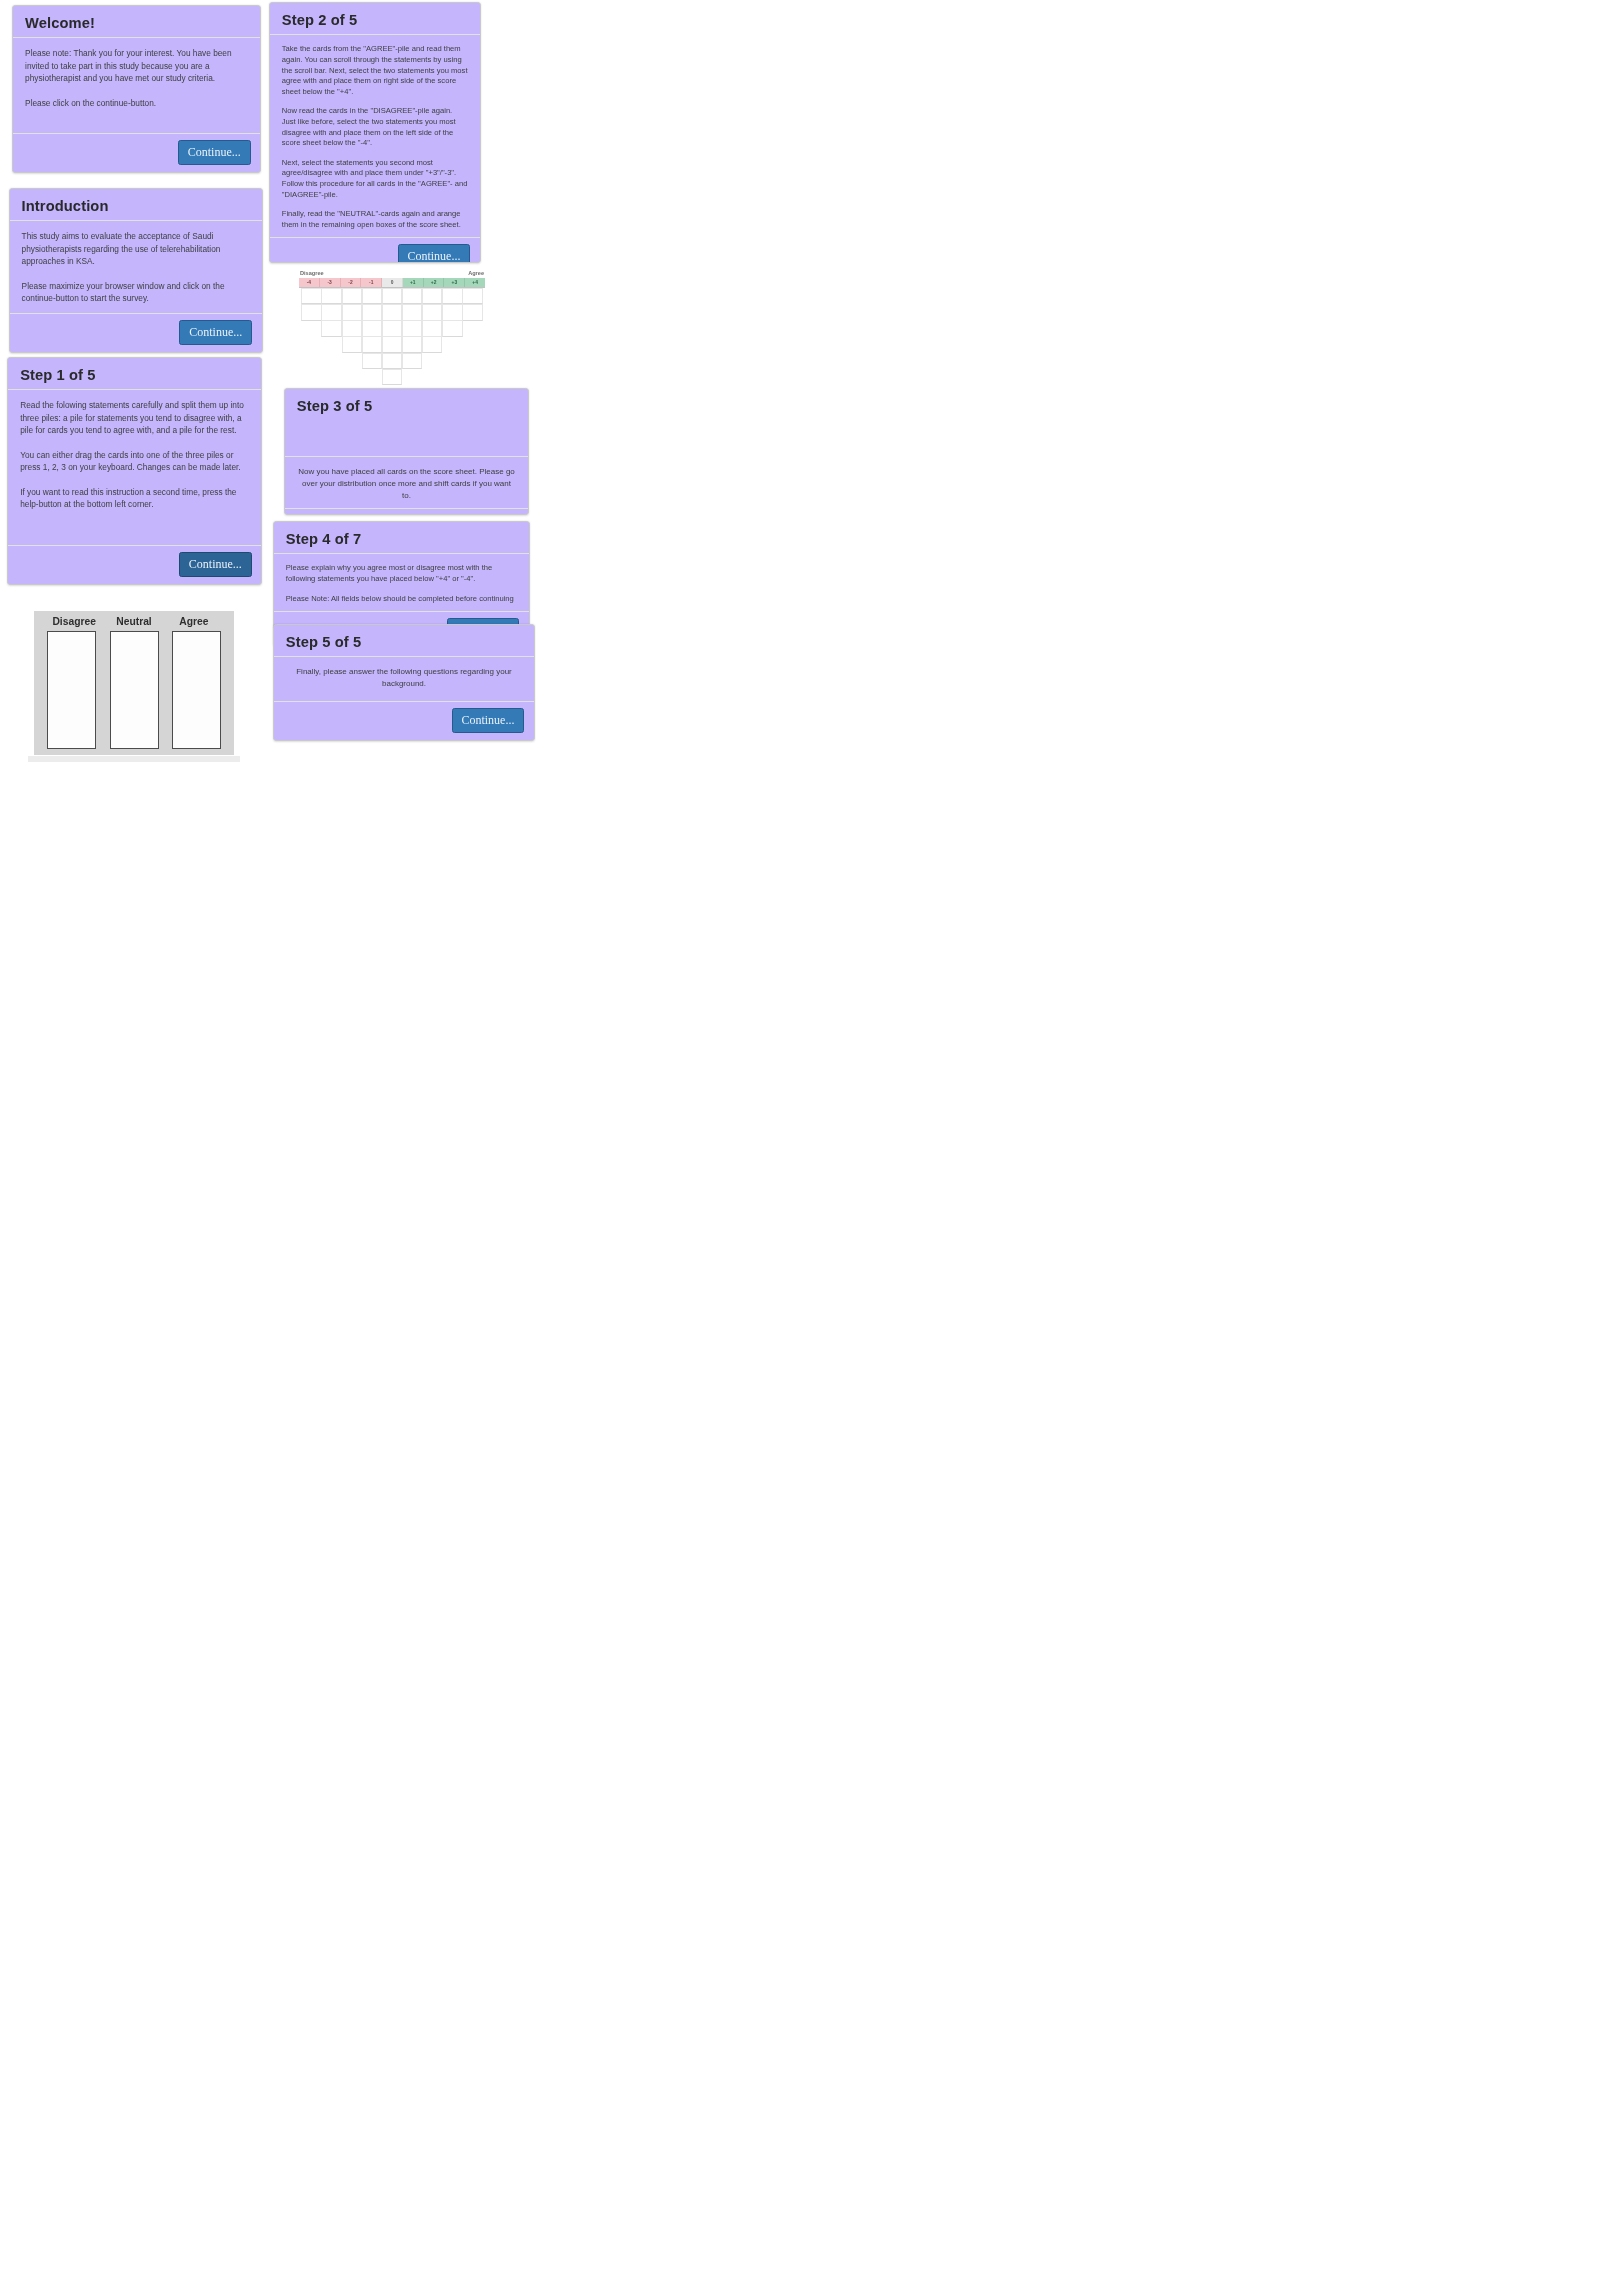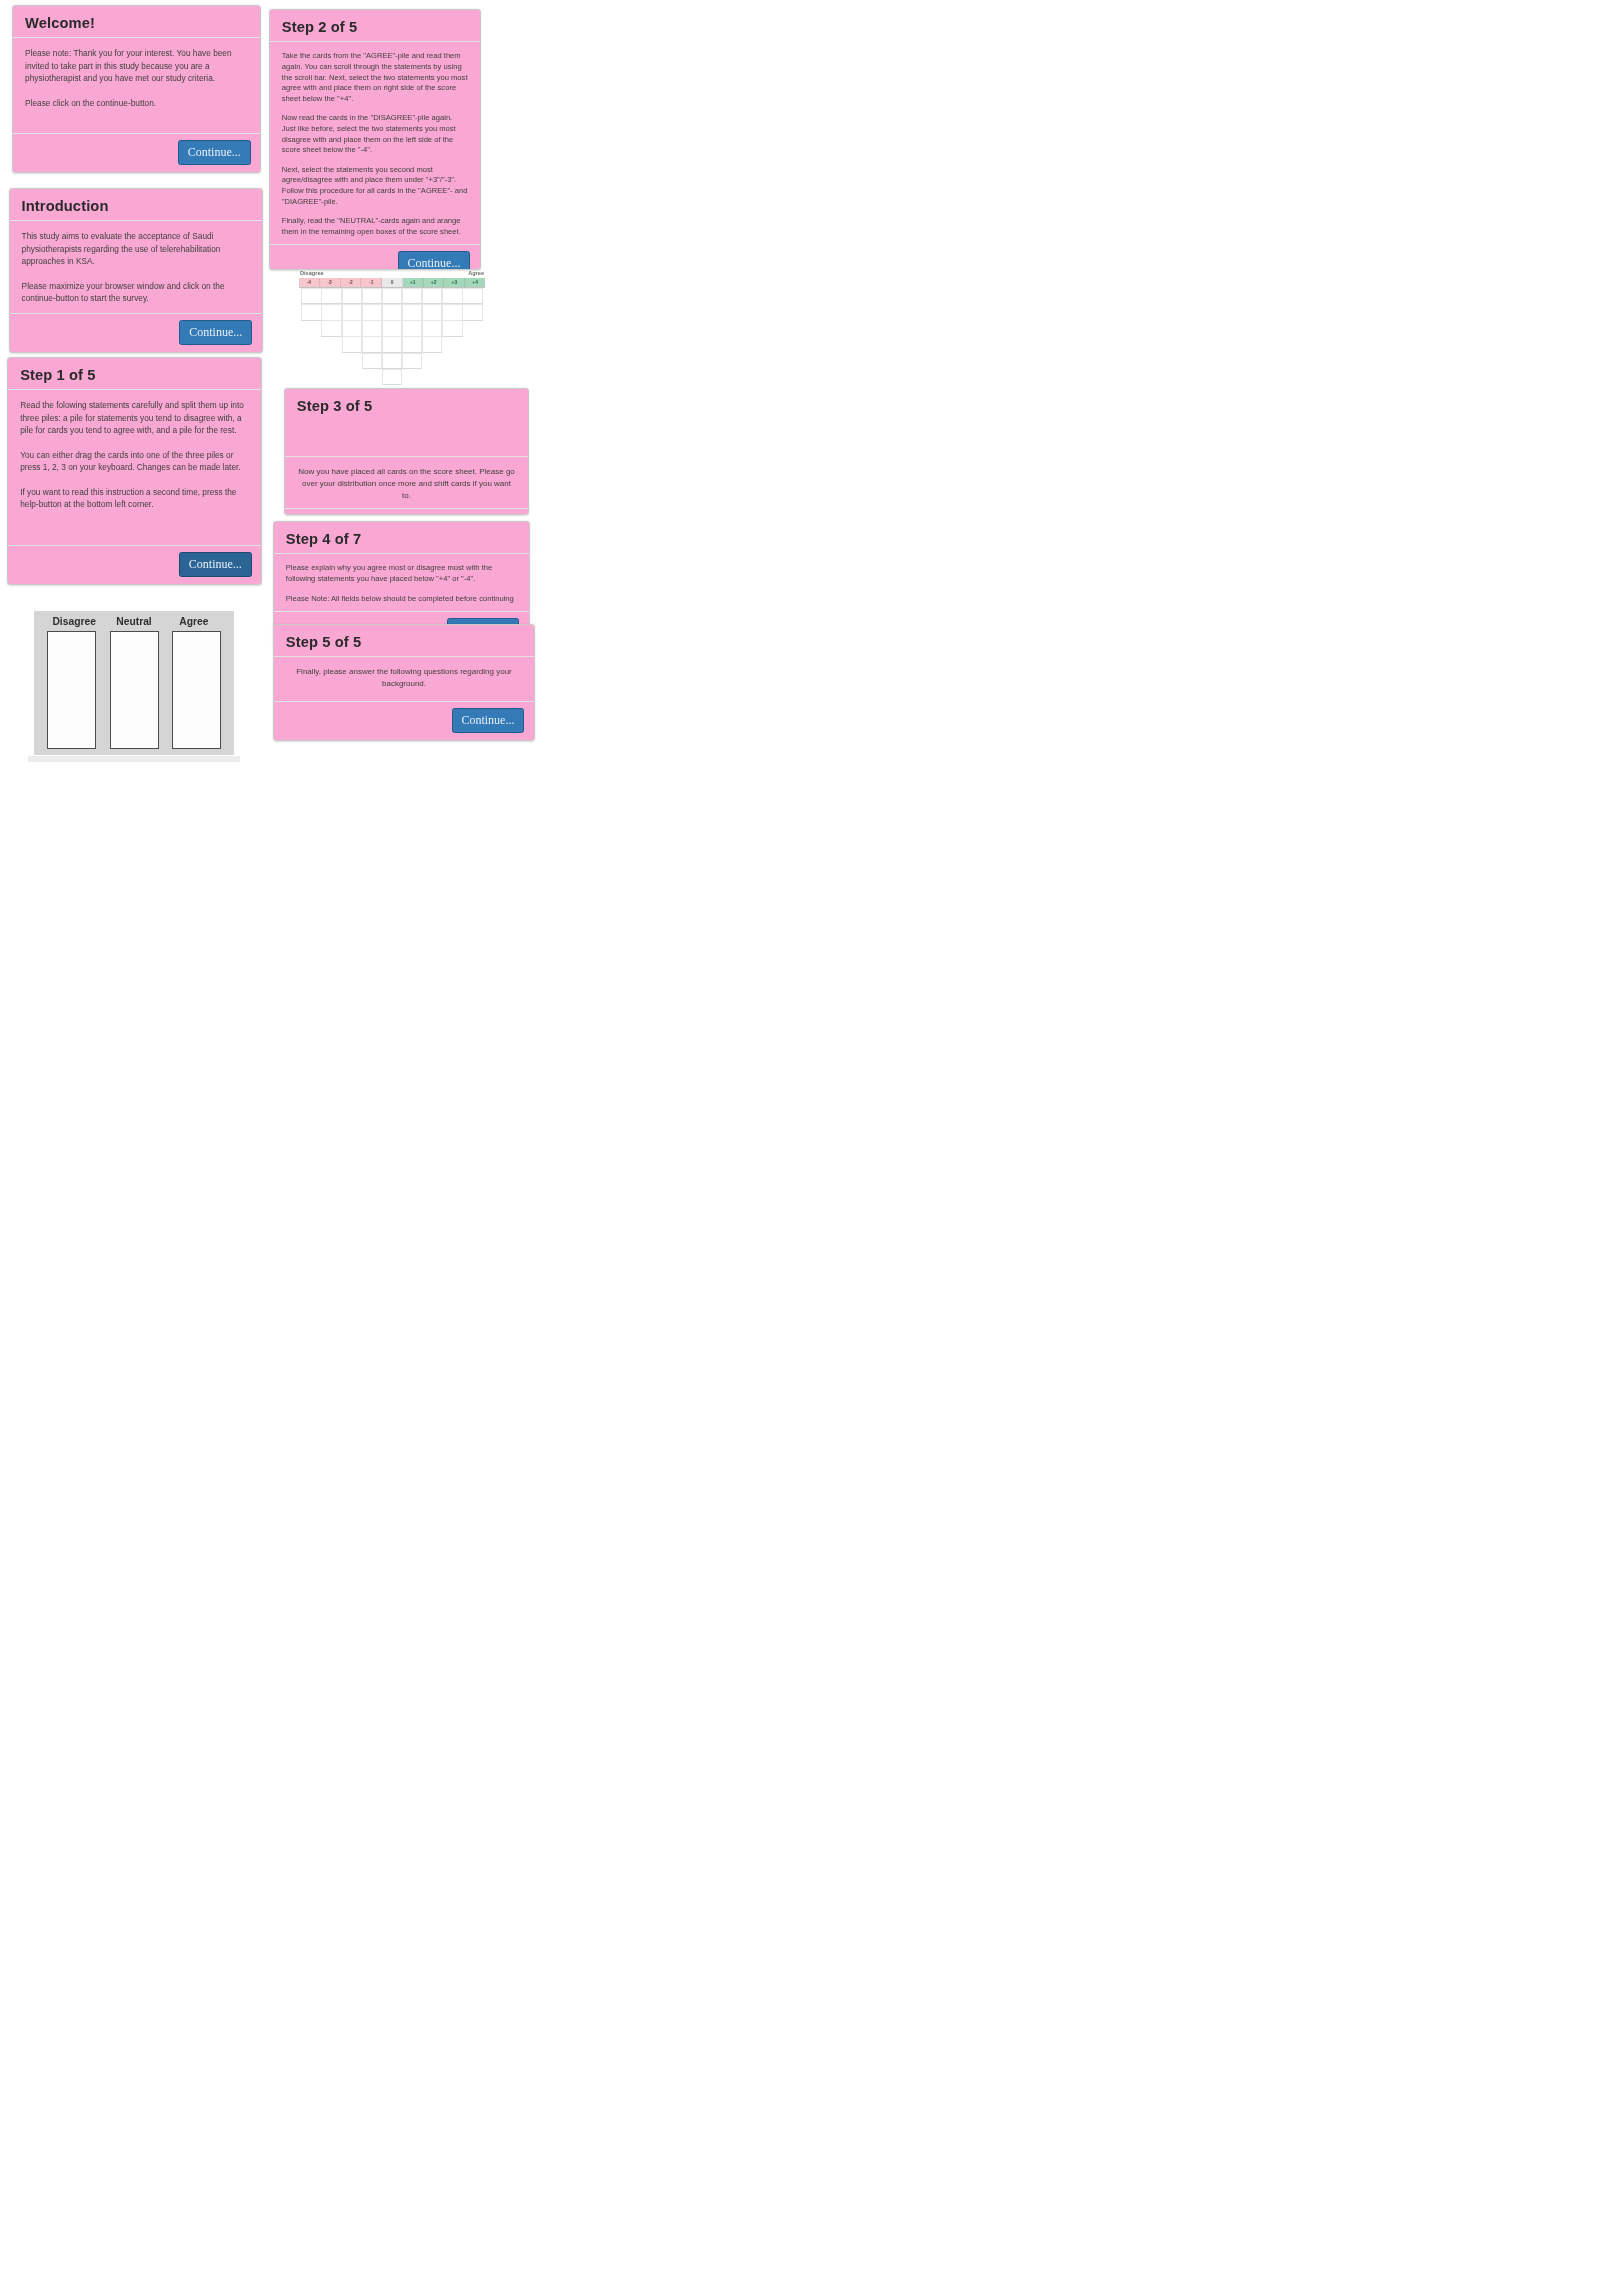--- a/index.html
+++ b/index.html
@@ -8,21 +8,21 @@
     width: 536px; height: 765px;
     font-family: "Liberation Sans", sans-serif;
     color: #3d3d3d;
     position: relative;
   }
   .stage { position: absolute; inset: 0; }
 
   
   .card {
     position: absolute;
-    background: #f9a8d4;
+    background: #c4b5fd;
     border: 0.5px solid #c9c9c9;
     border-radius: 3.4px;
     box-shadow: 0 0.5px 2px rgba(0,0,0,.14);
     display: flex; flex-direction: column;
     overflow: hidden;
   }
   .card-header { padding: 8.8px 11.8px 5.9px; }
   .card-title {
     font-size: 14.7px; font-weight: bold; color: #2a2a2a; letter-spacing: 0.1px;
   }
@@ -50,21 +50,21 @@
   .btn-darker { background: #2d6496; border-color: #1f4a70; }
 
   .body-sm { font-size: 7.6px; line-height: 1.40; }
   .body-sm p { margin-bottom: 8.8px; }
   .body-md { font-size: 8px; line-height: 1.45; text-align: center; }
 
   
   .welcome-card { left: 12.3px;  top: 4.9px;   width: 249px; height: 168px; }
   .intro-card   { left: 8.8px;  top: 188px;  width: 254px; height: 165px; }
   .step1-card   { left: 7.4px;  top: 357px;  width: 255px; height: 228px; }
-  .step2-card   { left: 269px; top: 9px;   width: 212px; height: 261px; }
+  .step2-card   { left: 269px; top: 2px;   width: 212px; height: 261px; }
   .step3-card   { left: 284px; top: 388px;  width: 245px; height: 127px; gap: 36px; }
   .step4-card   { left: 273px; top: 521px; width: 257px; height: 125px; }
   .step5-card   { left: 273px; top: 624px; width: 262px; height: 117px; }
 
   
   .piles {
     position: absolute; left: 34px; top: 611px; width: 200px; height: 144px;
     background: #d5d5d5;
     padding: 4.9px 8.8px 7.8px;
   }

